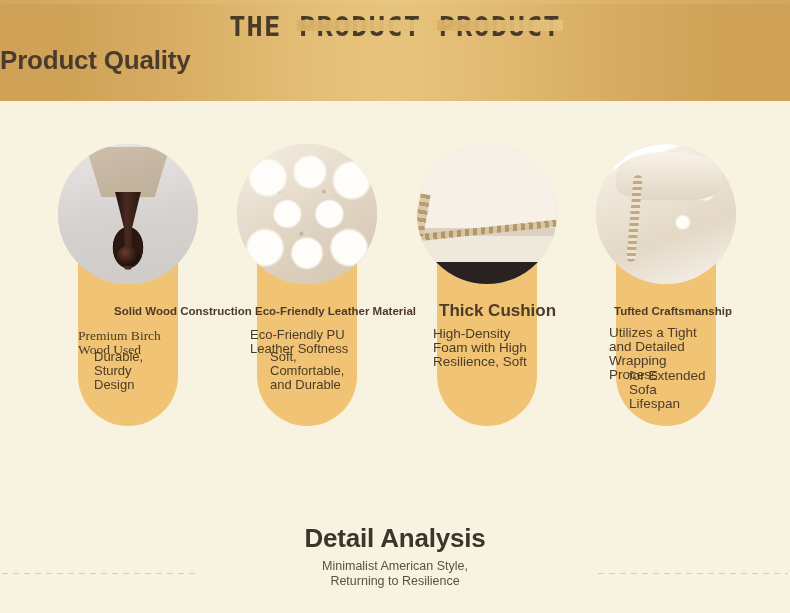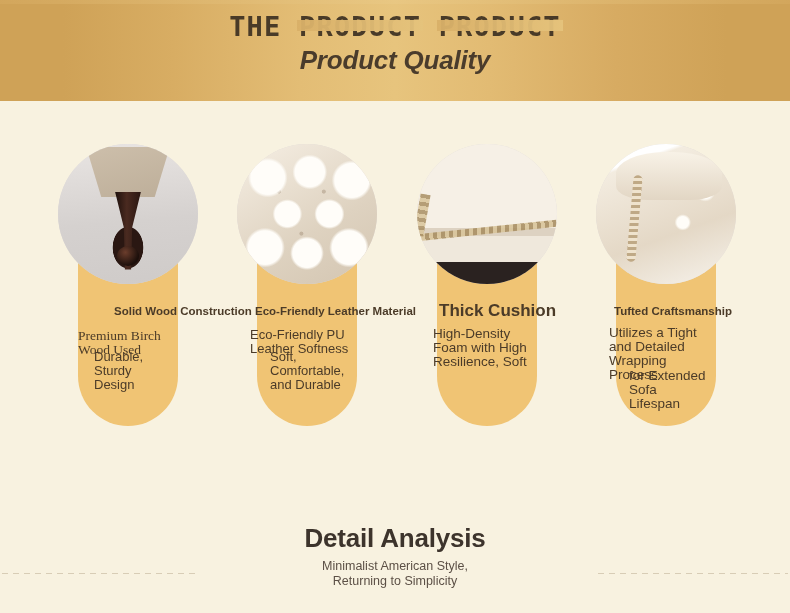--- a/index.html
+++ b/index.html
@@ -42,25 +42,24 @@
   }
   .hdr-outline .cut::after{
     content:"";
     position:absolute; left:-2px; right:-2px;
     top:30%; height:34%;
     background:linear-gradient(90deg,#d9b068,#e5c37c);
     opacity:.95;
   }
   .hdr-sub {
     position:absolute; left:0; top:45px; width:100%;
-    text-align:center;
+    text-align:left;
     font-size:26px; font-weight:700;
     color:#4a3c2c;
     letter-spacing:-0.2px;
-    font-style:italic;
   }
 
   
   .cards { position:absolute; left:0; top:101px; width:790px; height:360px; }
   .card {
     position:absolute; top:44px;
     width:100px; height:281px;
   }
   .card .pill {
     position:absolute; left:0; top:0;
@@ -273,14 +272,14 @@
 Lifespan</div>
   </div>
 
 </div>
 
 <div class="footer">
   <div class="footer-title">Detail Analysis</div>
   <div class="dash left"></div>
   <div class="dash right"></div>
   <div class="footer-sub">Minimalist American Style,
-Returning to Simplicity</div>
+Returning to Resilience</div>
 </div>
 
 </body></html>

